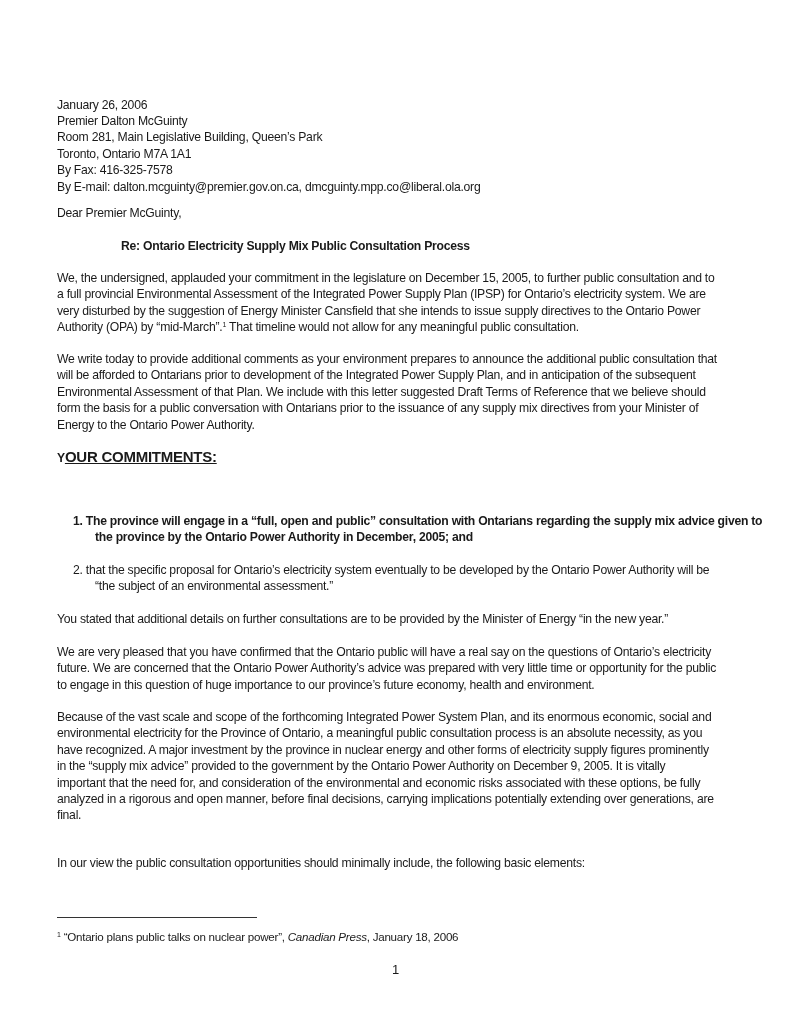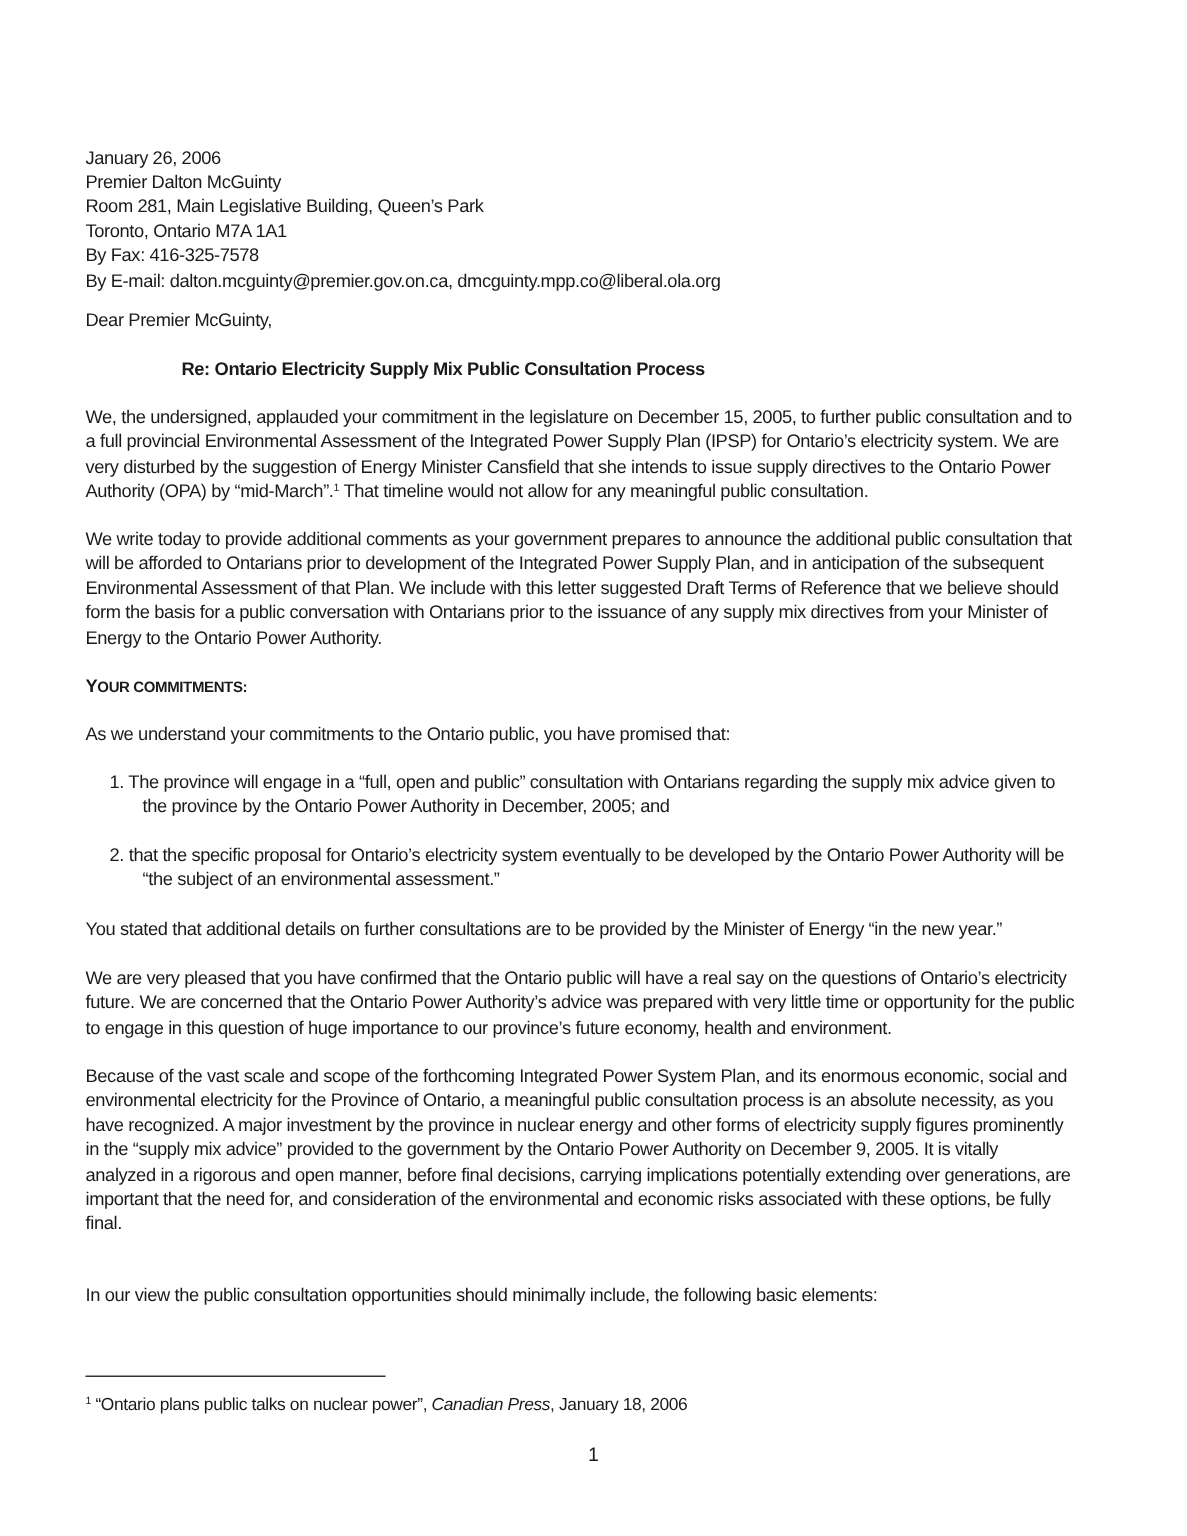--- a/index.html
+++ b/index.html
@@ -9,21 +9,21 @@
       color: #1a1a1a;
       font-size: 12.2px;
       line-height: 16.4px;
     }
     .page { position: absolute; left: 0; top: 0; width: 791px; height: 1024px; }
     .blk { position: absolute; left: 57px; width: 685px; margin: 0; letter-spacing: -0.25px; font-stretch: condensed; }
     .line { display: block; white-space: nowrap; }
     .title { font-weight: bold; left: 121px; }
     .heading { font-weight: bold; }
     .heading .big { font-size: 12.2px; }
-    .heading .small { font-size: 10px; }
+    .heading .small { font-size: 15px; text-decoration: underline; }
     .list-item { position: absolute; left: 77px; width: 665px; }
     .list-item .text1 { display: block; padding-left: 0; text-indent: 0; white-space: nowrap; }
     .list-item .cont { display: block; padding-left: 22px; white-space: nowrap; }
     .fn-rule { position: absolute; left: 57px; top: 917px; width: 200px; height: 1px; background: #333; }
     .footnote { position: absolute; left: 57px; top: 927px; font-size: 11.6px; white-space: nowrap; letter-spacing: -0.25px; }
     .footnote sup { font-size: 7px; vertical-align: 4px; }
     .footnote i { font-style: italic; }
     .page-num { position: absolute; left: 392px; top: 962px; font-size: 13px; }
     sup.fnref { font-size: 7px; vertical-align: 4px; line-height: 0; }
   </style>
@@ -55,36 +55,33 @@
   <p class="blk" style="top:270px;">
     <span class="line">We, the undersigned, applauded your commitment in the legislature on December 15, 2005, to further public consultation and to</span>
     <span class="line">a full provincial Environmental Assessment of the Integrated Power Supply Plan (IPSP) for Ontario’s electricity system. We are</span>
     <span class="line">very disturbed by the suggestion of Energy Minister Cansfield that she intends to issue supply directives to the Ontario Power</span>
     <span class="line">
       <span>Authority (OPA) by “mid-March”.</span><sup class="fnref">1</sup><span> That timeline would not allow for any meaningful public consultation.</span>
     </span>
   </p>
 
   <p class="blk" style="top:351px;">
-    <span class="line">We write today to provide additional comments as your government prepares to announce the additional public consultation that</span>
+    <span class="line">We write today to provide additional comments as your environment prepares to announce the additional public consultation that</span>
     <span class="line">will be afforded to Ontarians prior to development of the Integrated Power Supply Plan, and in anticipation of the subsequent</span>
     <span class="line">Environmental Assessment of that Plan.  We include with this letter suggested Draft Terms of Reference that we believe should</span>
     <span class="line">form the basis for a public conversation with Ontarians prior to the issuance of any supply mix directives from your Minister of</span>
     <span class="line">Energy to the Ontario Power Authority.</span>
   </p>
 
   <p class="blk heading" style="top:449px;">
     <span class="big">Y</span><span class="small">OUR COMMITMENTS:</span>
   </p>
 
-  <p class="blk" style="top:481px;">
-    <span class="line">As we understand your commitments to the Ontario public, you have promised that:</span>
-  </p>
 
-  <div class="list-item" style="top:513px; left:73px;">
+  <div class="list-item" style="top:513px; left:73px;font-weight:bold;">
     <span class="text1 blk" style="position:static;">1. The province will engage in a “full, open and public” consultation with Ontarians regarding the supply mix advice given to</span>
     <span class="cont blk" style="position:static;">the province by the Ontario Power Authority in December, 2005; and</span>
   </div>
 
   <div class="list-item" style="top:562px; left:73px;">
     <span class="text1 blk" style="position:static;">2.  that the specific proposal for Ontario’s electricity system eventually to be developed by the Ontario Power Authority will be</span>
     <span class="cont blk" style="position:static;">“the subject of an environmental assessment.”</span>
   </div>
 
   <p class="blk" style="top:611px;">
@@ -95,22 +92,22 @@
     <span class="line">We are very pleased that you have confirmed that the Ontario public will have a real say on the questions of Ontario’s electricity</span>
     <span class="line">future. We are concerned that the Ontario Power Authority’s advice was prepared with very little time or opportunity for the public</span>
     <span class="line">to engage in this question of huge importance to our province’s future economy, health and environment.</span>
   </p>
 
   <p class="blk" style="top:709px;">
     <span class="line">Because of the vast scale and scope of the forthcoming Integrated Power System Plan, and its enormous economic, social and</span>
     <span class="line">environmental electricity for the Province of Ontario, a meaningful public consultation process is an absolute necessity, as you</span>
     <span class="line">have recognized. A major investment by the province in nuclear energy and other forms of electricity supply figures prominently</span>
     <span class="line">in the “supply mix advice” provided to the government by the Ontario Power Authority on December 9, 2005.  It is vitally</span>
+    <span class="line">important that the need for, and consideration of the environmental and economic risks associated with these options, be fully</span>
     <span class="line">analyzed in a rigorous and open manner, before final decisions, carrying implications potentially extending over generations, are</span>
-    <span class="line">important that the need for, and consideration of the environmental and economic risks associated with these options, be fully</span>
     <span class="line">final.</span>
   </p>
 
   <p class="blk" style="top:855px;">
     <span class="line">In our view the public consultation opportunities should minimally include, the following basic elements:</span>
   </p>
 
   <div class="fn-rule"></div>
 
   <div class="footnote">

